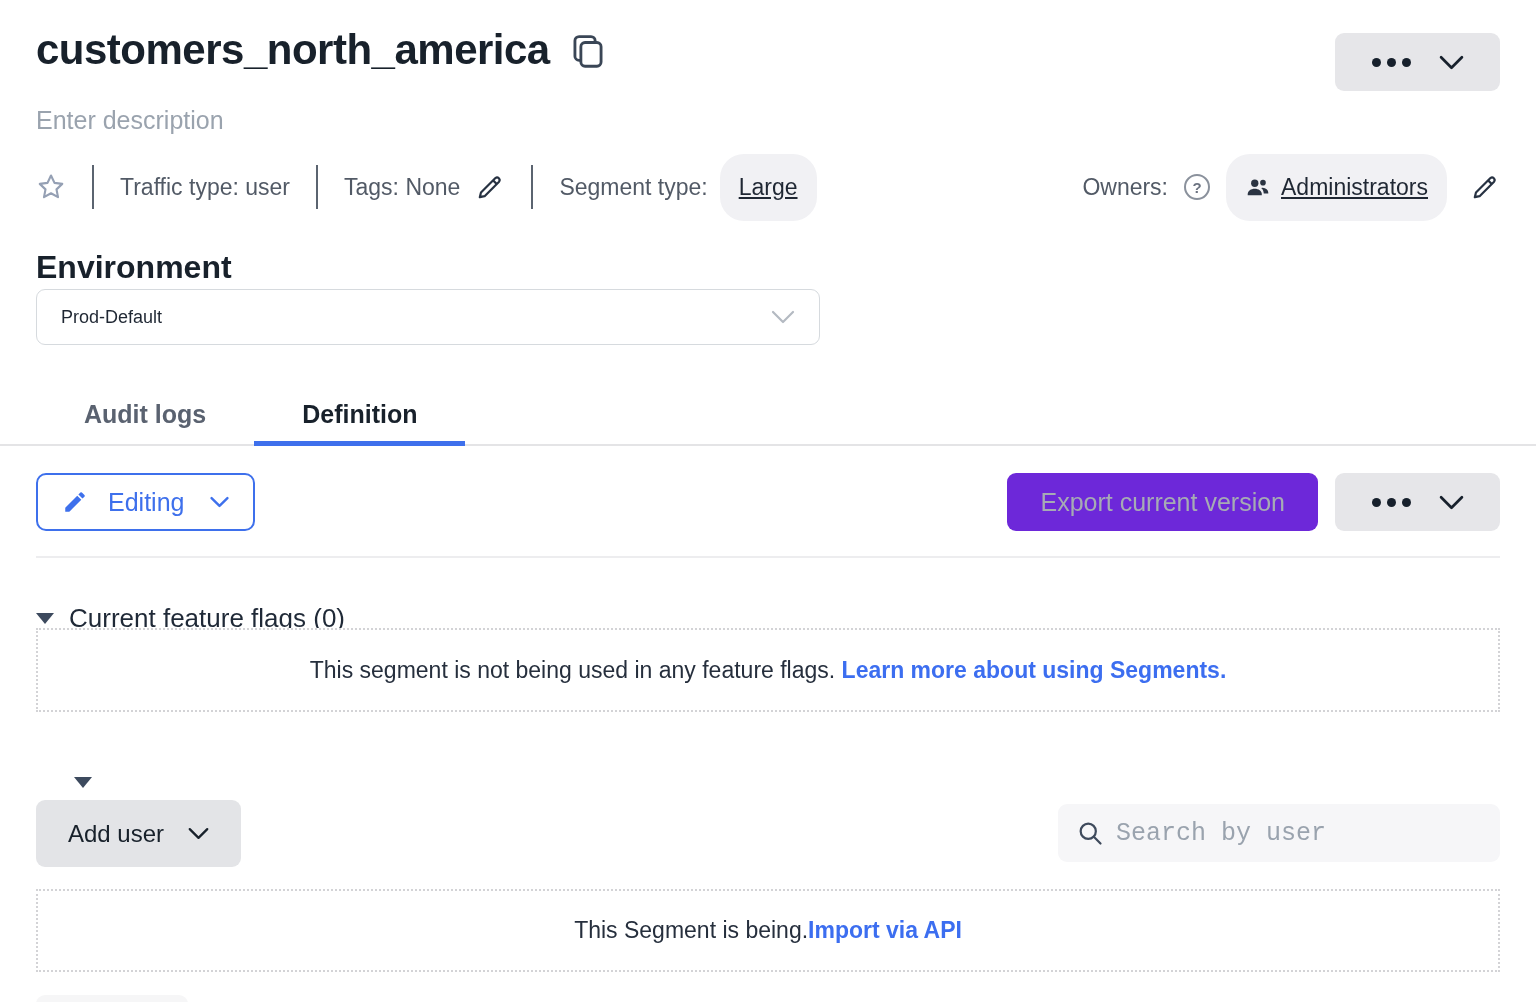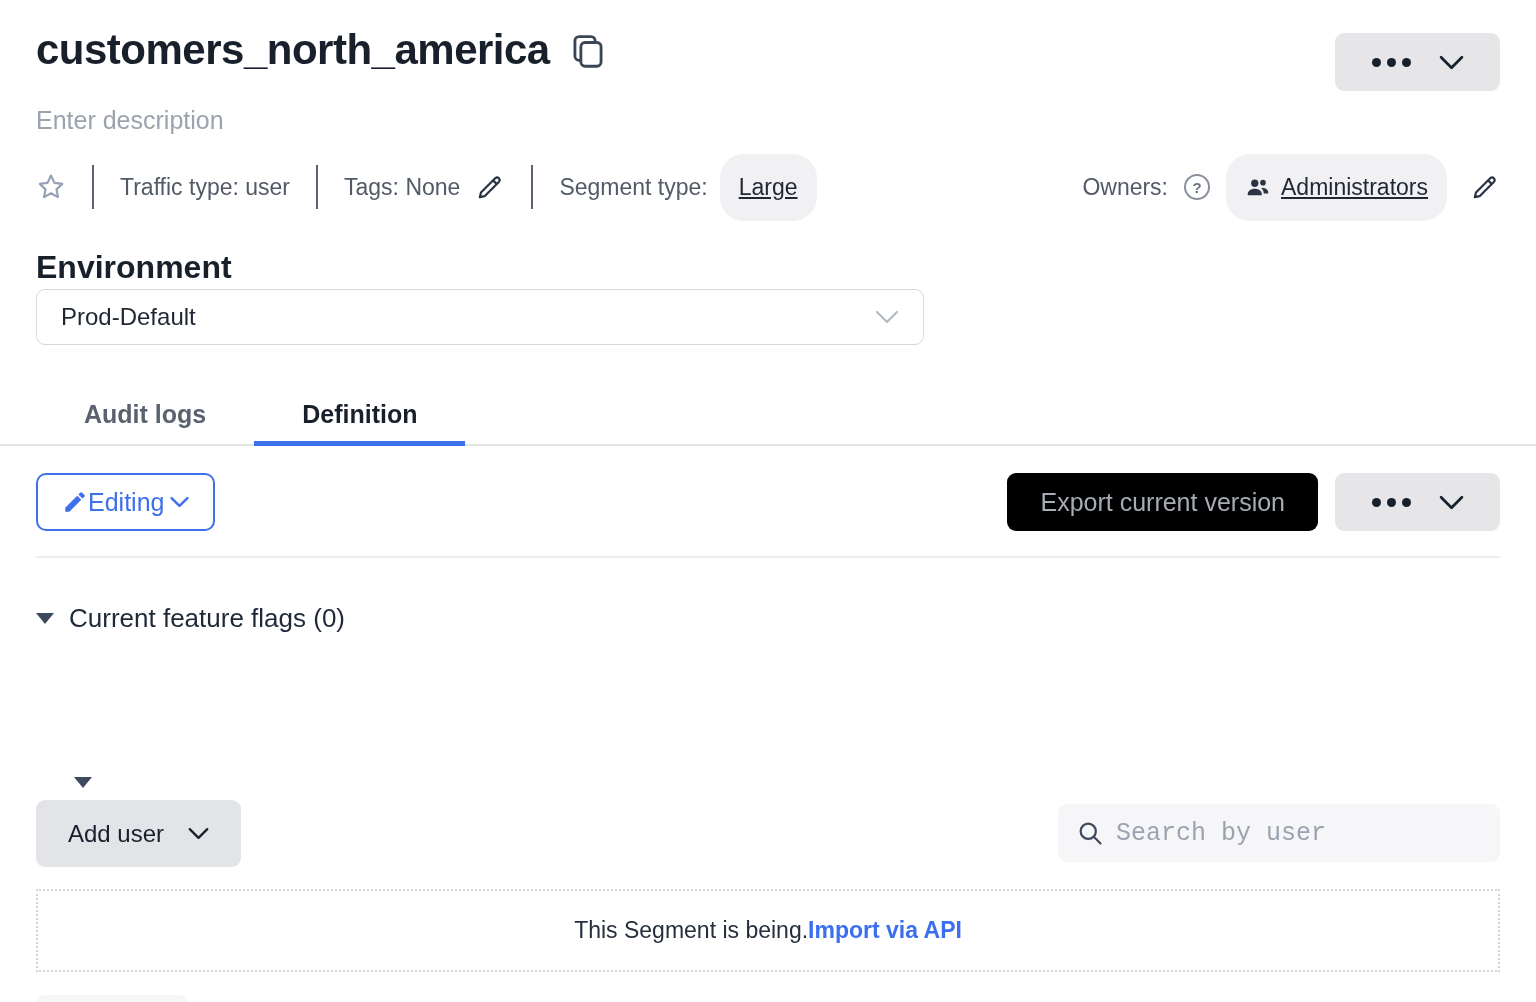--- a/index.html
+++ b/index.html
@@ -29,42 +29,42 @@
 
   
   .more-btn { display:flex; align-items:center; justify-content:center; gap:28px;
               width:165px; height:58px; background:#e6e6e9; border-radius:9px; cursor:pointer; border:none; }
   .more-btn.top { position:absolute; right:36px; top:33px; }
   .dots { display:flex; gap:6px; }
   .dots span { width:9px; height:9px; border-radius:50%; background:#17202c; }
 
   
   .env-label { position:absolute; left:36px; top:249px; font-size:32px; font-weight:700; color:#18212b; }
-  .env-select { position:absolute; left:36px; top:289px; width:888px; height:56px;
+  .env-select { position:absolute; left:36px; top:289px; width:784px; height:56px;
                 border:1px solid #d6dade; border-radius:9px; background:#fff;
                 display:flex; align-items:center; justify-content:space-between;
-                padding:0 24px; font-size:24px; color:#1f2733; cursor:pointer; }
+                padding:0 24px; font-size:18px; color:#1f2733; cursor:pointer; }
 
   
   .tabs { position:absolute; left:0; right:0; top:384px; height:62px;
           border-bottom:2px solid #e4e4e6; display:flex; padding-left:36px; }
   .tab { position:relative; height:100%; display:flex; align-items:center;
          padding:0 48px; font-size:25px; font-weight:600; color:#5a6270; cursor:pointer; }
   .tab.active { color:#18212b; }
   .tab.active::after { content:""; position:absolute; left:0; right:0; bottom:-2px;
                        height:5px; background:#3e70ec; }
 
   
   .toolbar { position:absolute; left:36px; right:36px; top:473px; height:58px;
              display:flex; align-items:center; }
-  .editing-btn { display:flex; align-items:center; gap:0; height:58px; padding:0 24px;
+  .editing-btn { display:flex; align-items:center; gap:20px; height:58px; padding:0 24px;
                  border:2px solid #3e70ec; border-radius:10px; background:#fff;
                  font-size:25px; color:#3e70ec; cursor:pointer; }
   .editing-btn .chev { margin-left:6px; display:inline-flex; }
-  .export-btn { margin-left:auto; height:58px; padding:0 33px; background:#000000;
+  .export-btn { margin-left:auto; height:58px; padding:0 33px; background:#6d28d9;
                 border:none; border-radius:9px; font-size:25px; font-weight:500;
                 color:#a6abb4; cursor:default; }
   .toolbar .more-btn { margin-left:17px; }
 
   .hdiv { position:absolute; left:36px; right:36px; top:556px; height:2px; background:#ededef; }
 
   
   .section-header { position:absolute; left:36px; display:flex; align-items:center; gap:15px;
                     font-size:26px; color:#1f2937; cursor:pointer;margin-top:16px; }
   .caret-down { width:0; height:0; border-left:9px solid transparent; border-right:9px solid transparent;
@@ -217,20 +217,23 @@
       </span>
     </button>
   </div>
 
   <div class="hdiv"></div>
 
   <div class="section-header sh-flags">
     <span class="caret-down"></span>
     <span>Current feature flags (0)</span>
   </div>
+  <div class="dotted-box box-flags">
+    <div><span>This segment is not being used in any feature flags. </span><a class="inline-link">Learn more about using Segments.</a></div>
+  </div>
 
   <div class="section-header sh-user">
     <span class="caret-down"></span>
     <span>User (0)</span>
   </div>
 
   <button class="adduser-btn">
     <span>Add user</span>
     <span>
       <svg width="21" height="13" viewBox="0 0 24 14" fill="none" stroke="#18212b" stroke-width="2.6" stroke-linecap="round" stroke-linejoin="round">

